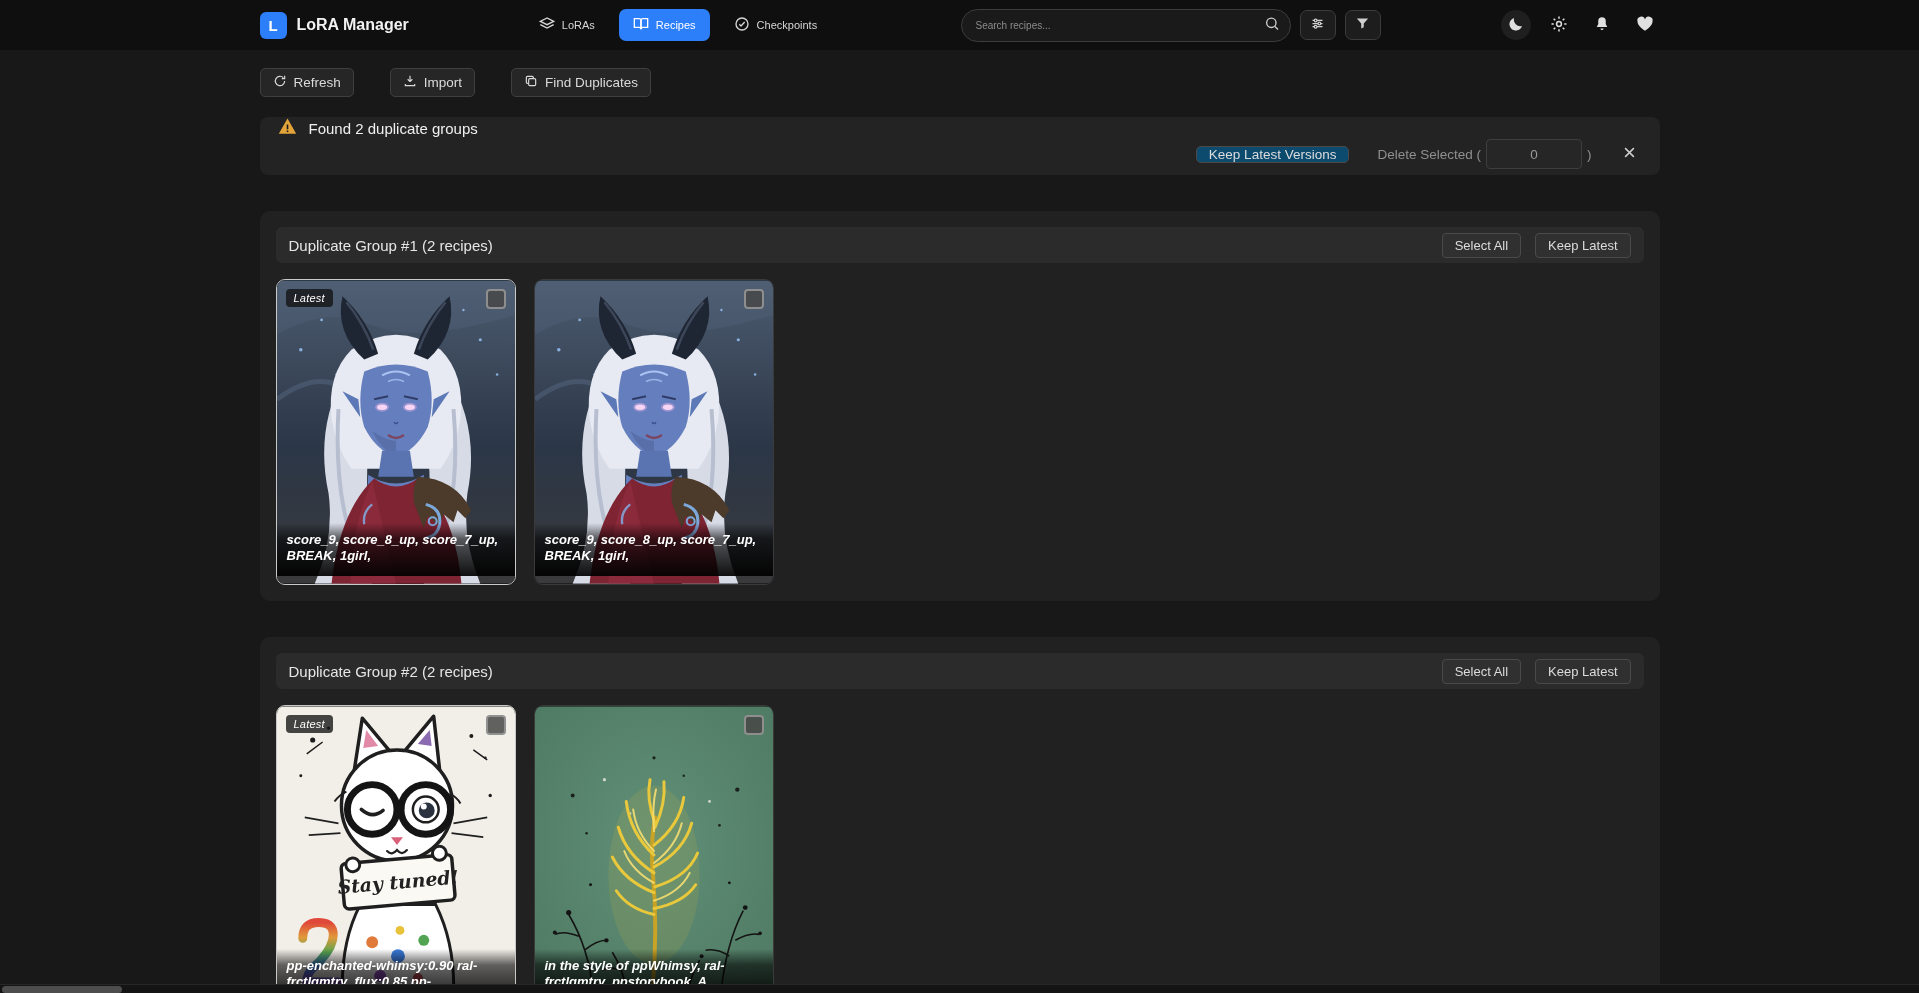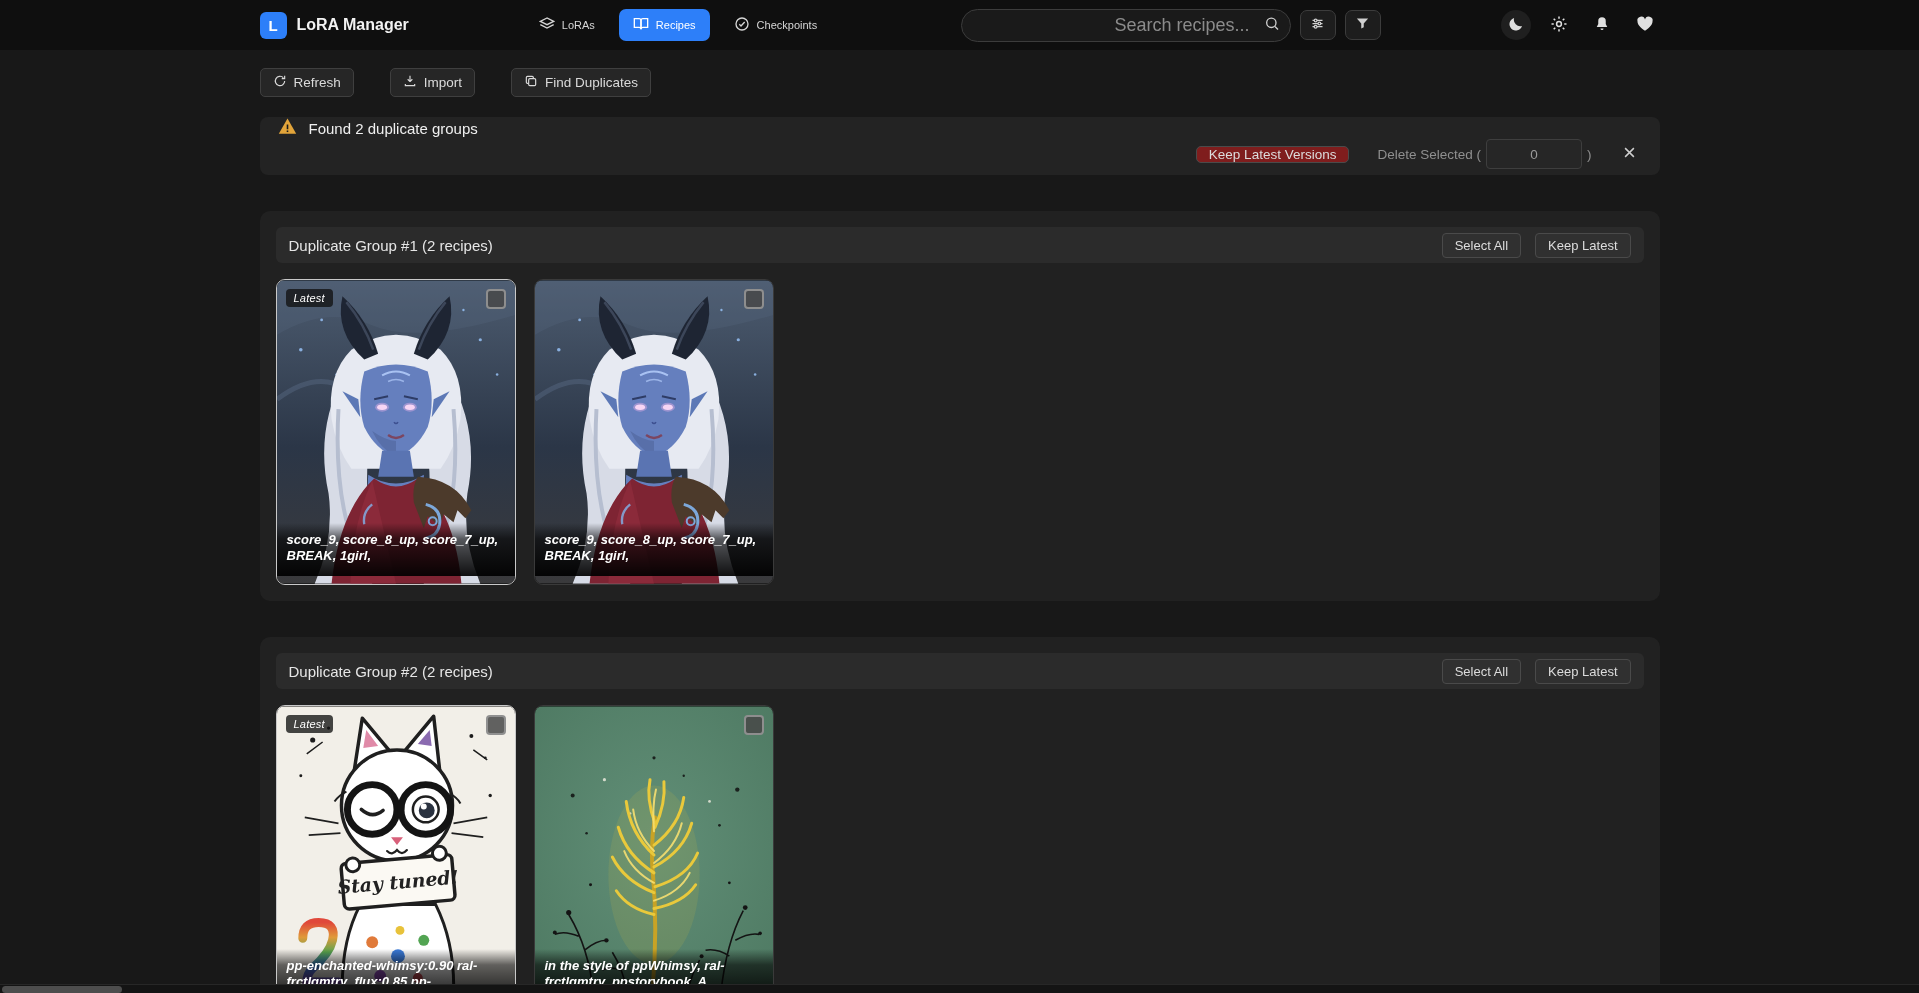--- a/index.html
+++ b/index.html
@@ -16,21 +16,21 @@
   .logo { width:27px; height:27px; border-radius:6px; background:#2d7ff9; color:#fff;
           display:flex; align-items:center; justify-content:center; font-weight:700; font-size:15px; }
   .tabs { display:flex; align-items:center; gap:10px; margin-left:116px; }
   .tab { display:flex; align-items:center; gap:7px; padding:7px 14px; border-radius:7px;
          font-size:11px; color:#d6d6d6; cursor:pointer; background:transparent; border:none; font-family:inherit; }
   .tab.active { background:#2d7ff9; color:#fff; }
   .tab svg { width:16px; height:16px; }
   .search-group { display:flex; align-items:center; gap:9px; margin-left:auto; margin-right:120px; }
   .search-box { position:relative; }
   .search-box input { width:330px; height:33px; background:#1a1a1a; border:1px solid #3c3c3c;
-        border-radius:17px; color:#ddd; padding:0 40px 0 14px; font-size:18px; outline:none; font-family:inherit;text-align:right; }
+        border-radius:17px; color:#ddd; padding:0 40px 0 14px; font-size:10px; outline:none; font-family:inherit; }
   input::placeholder { color:#8b8b8b; }
   .search-btn { position:absolute; right:5px; top:50%; transform:translateY(-50%); width:27px; height:27px;
         background:transparent; border:none; color:#cfcfcf; cursor:pointer; display:flex; align-items:center; justify-content:center; }
   .search-btn svg { width:16px; height:16px; }
   .icon-btn-sq { width:36px; height:30px; background:#1d1d1d; border:1px solid #3c3c3c; border-radius:7px;
         color:#d0d0d0; display:flex; align-items:center; justify-content:center; cursor:pointer; }
   .icon-btn-sq svg { width:15px; height:15px; }
   .nav-actions { display:flex; align-items:center; gap:13px; }
   .nav-action { width:30px; height:30px; border-radius:50%; display:flex; align-items:center; justify-content:center;
         color:#e0e0e0; background:transparent; border:none; cursor:pointer; }
@@ -40,21 +40,21 @@
   .container { width:1400px; margin:0 auto; padding-top:18px; }
   .toolbar { display:flex; gap:36px; }
   .btn { display:inline-flex; align-items:center; gap:7px; background:#262626; border:1px solid #3f3f3f;
          color:#dadada; font-size:13.5px; padding:5px 12px; border-radius:5px; cursor:pointer; font-family:inherit; }
   .btn svg { width:14px; height:14px; }
   .banner { margin-top:20px; background:#232323; border-radius:8px; height:58px;
             display:flex; align-items:flex-start; padding:0 18px;flex-direction:column; }
   .banner-msg { display:flex; align-items:center; gap:12px; font-size:15px; color:#efefef; }
   .banner-msg svg { width:19px; height:19px; }
   .banner-right { margin-left:auto; display:flex; align-items:center; gap:14px; }
-  .btn-outline { background:#7f1d1d; border:1px solid #4a4a4a; color:#dcdcdc; font-size:13.5px;
+  .btn-outline { background:#0c4a6e; border:1px solid #4a4a4a; color:#dcdcdc; font-size:13.5px;
                  padding:0 12px; border-radius:5px; cursor:pointer; font-family:inherit; }
   .delete-cluster { display:flex; align-items:center; gap:5px; color:#8f8f8f; font-size:13.5px; margin-left:14px; }
   .count-input { width:96px; height:30px; background:#262626; border:1px solid #3e3e3e; border-radius:4px;
                  color:#9a9a9a; text-align:center; font-size:13.5px; font-family:inherit; }
   .close-btn { background:none; border:none; color:#cfcfcf; cursor:pointer; margin-left:12px;
                width:24px; height:24px; display:flex; align-items:center; justify-content:center; }
   .close-btn svg { width:15px; height:15px; }
   
   .group { margin-top:36px; background:#212121; border-radius:10px; padding:16px; }
   .group-header { height:36px; background:#2b2b2b; border-radius:6px; display:flex; align-items:center; padding:0 13px; }

